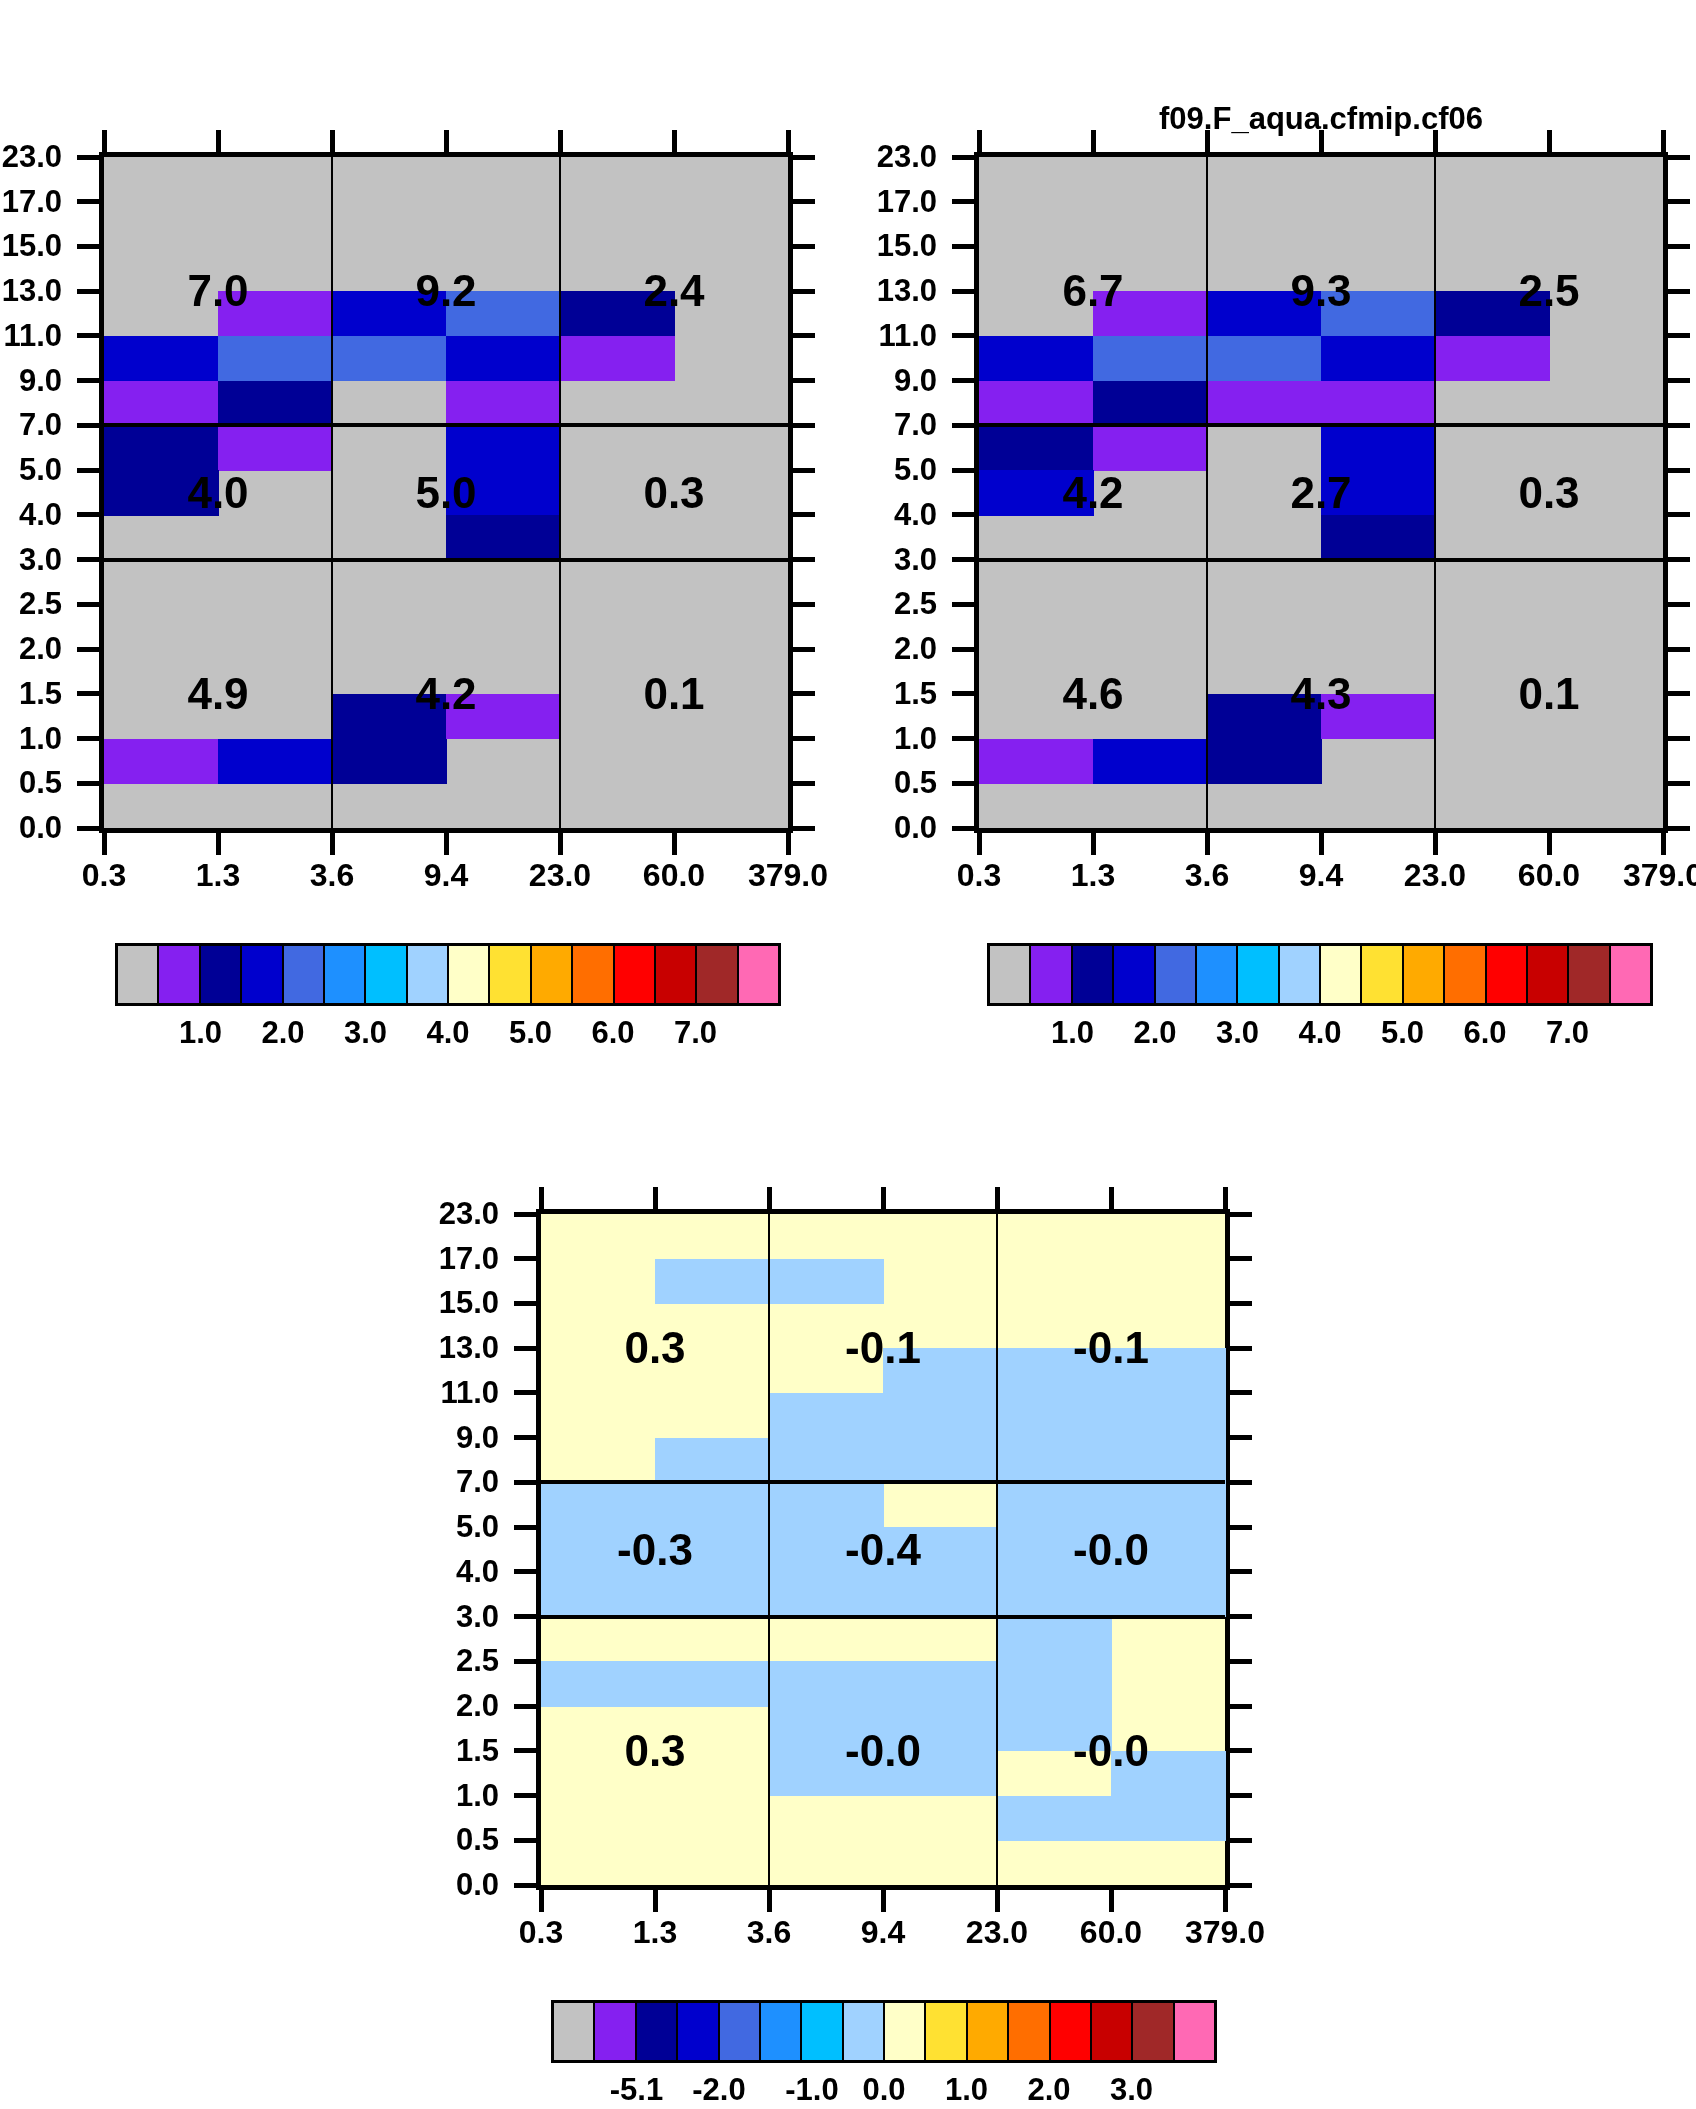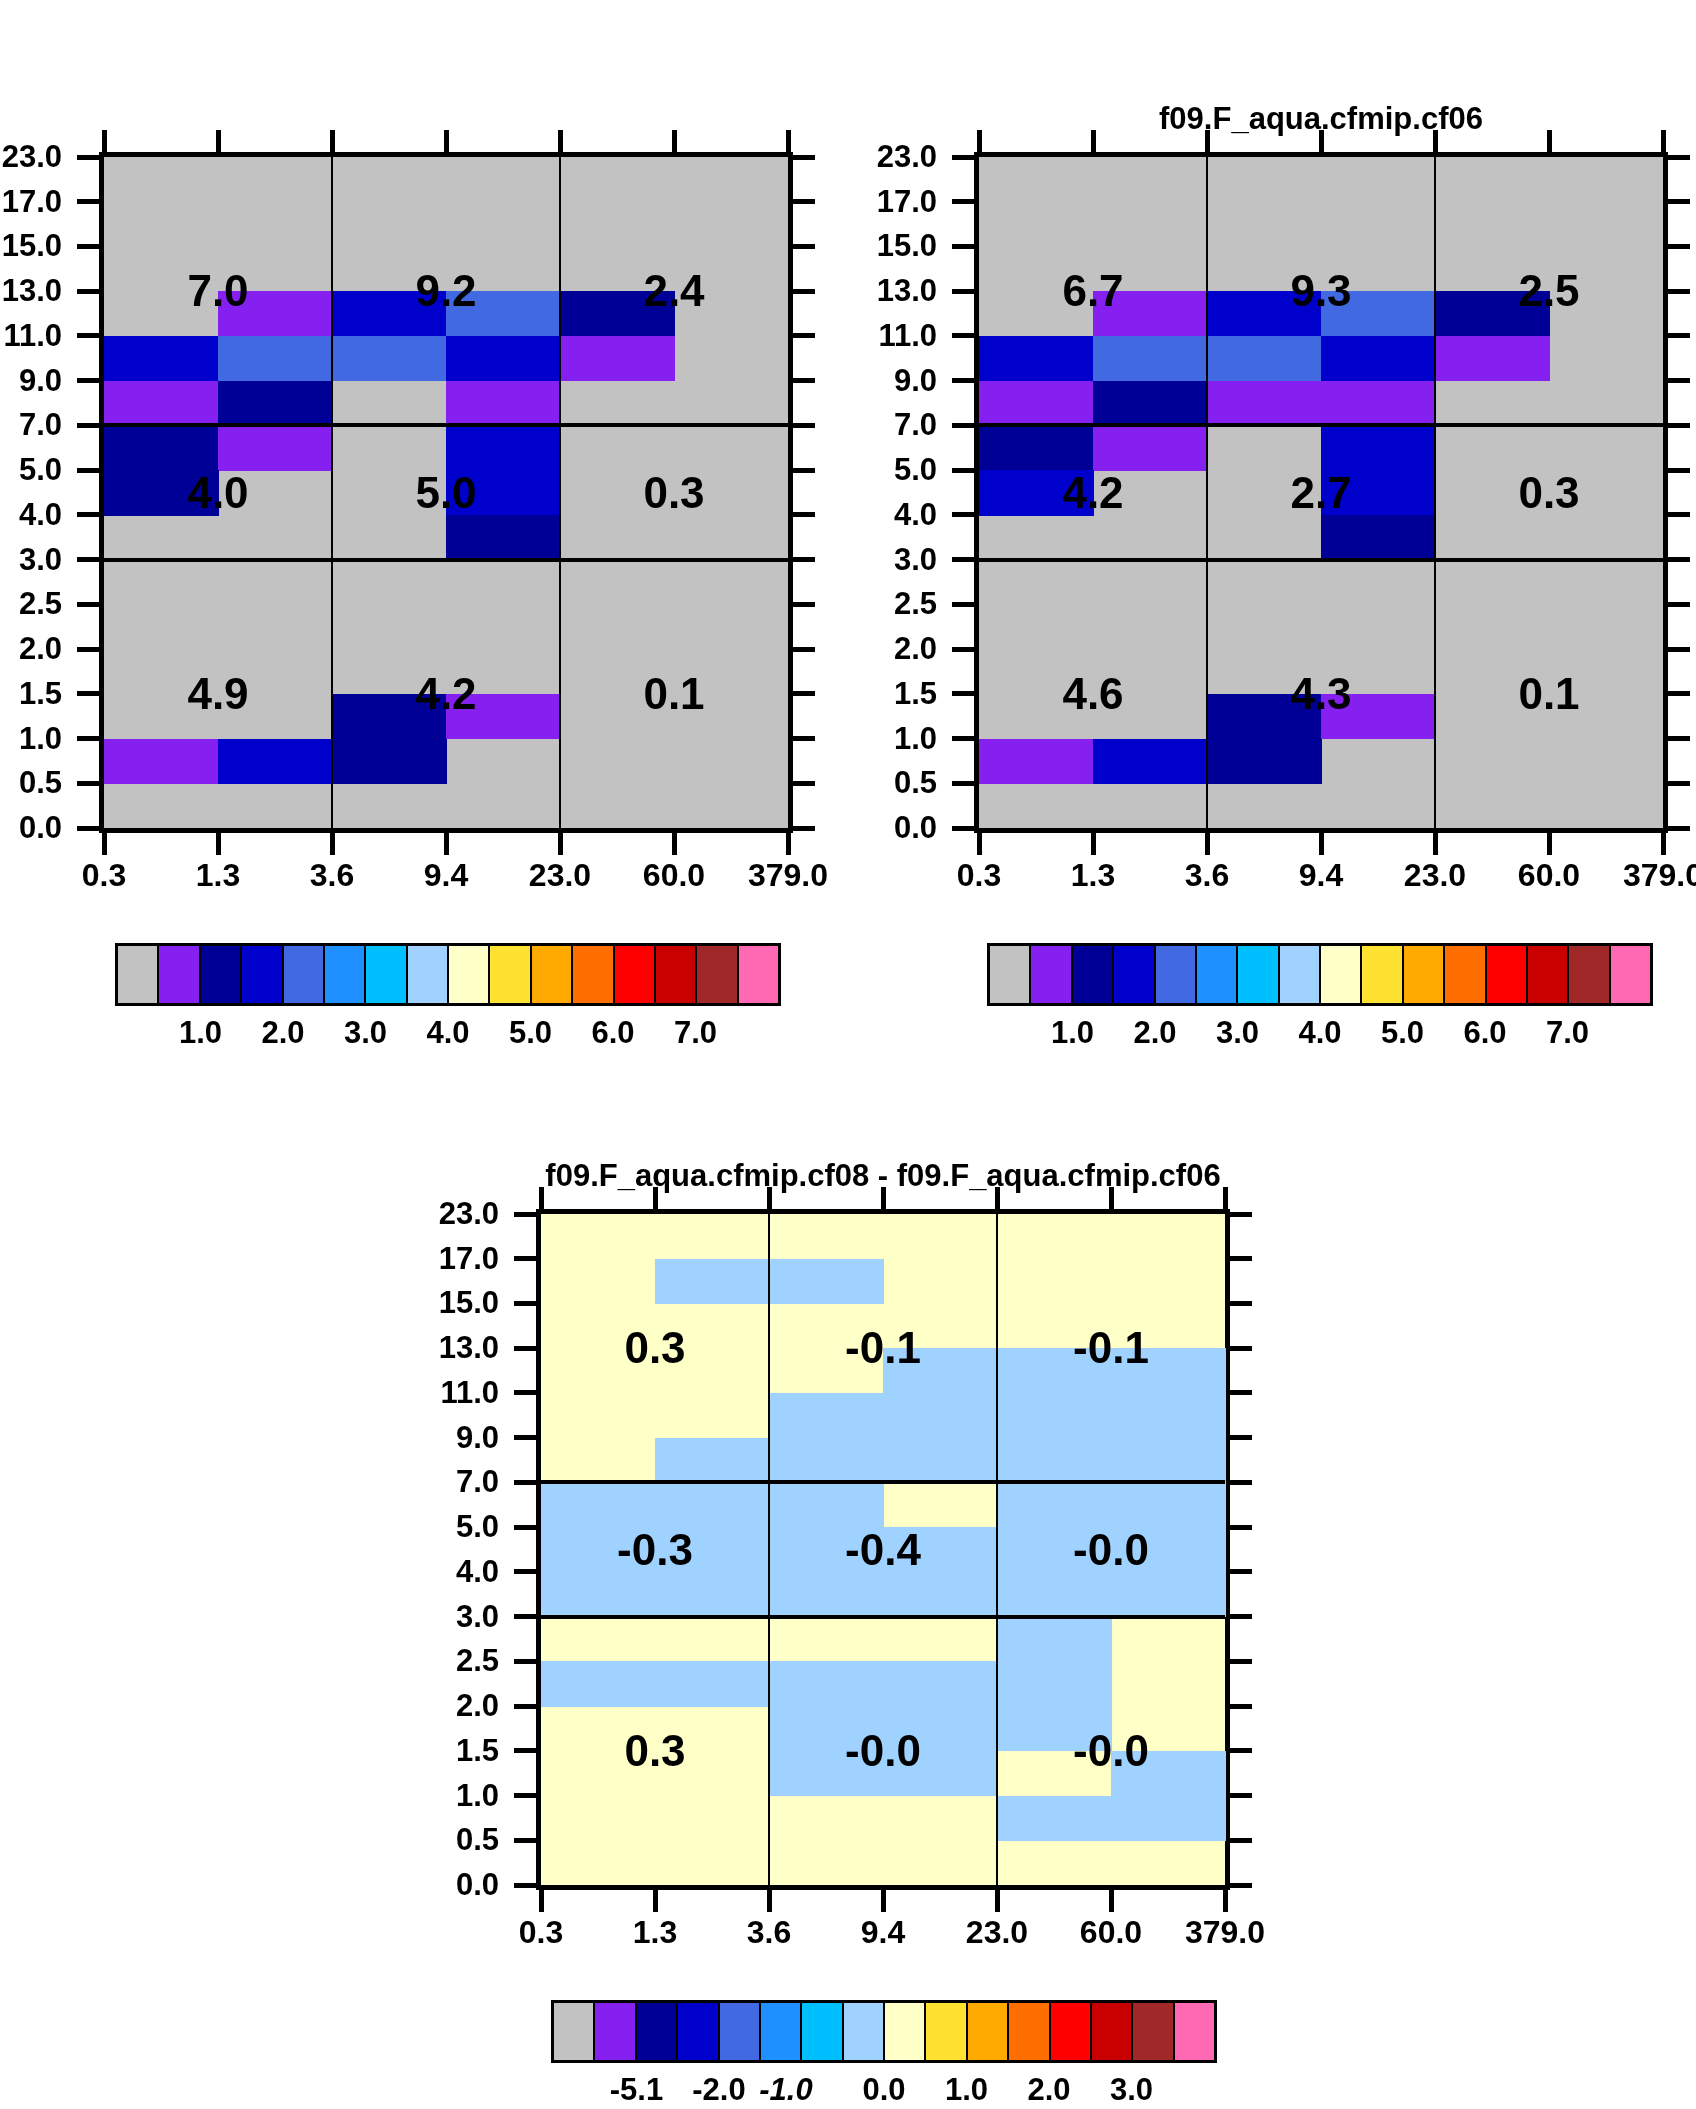--- a/index.html
+++ b/index.html
@@ -248,21 +248,20 @@
         <div class="sval" style="left: 475px; top: 108.2px;">2.5</div>
         <div class="sval" style="left: 19px; top: 309.5px;">4.2</div>
         <div class="sval" style="left: 247px; top: 309.5px;">2.7</div>
         <div class="sval" style="left: 475px; top: 309.5px;">0.3</div>
         <div class="sval" style="left: 19px; top: 510.8px;">4.6</div>
         <div class="sval" style="left: 247px; top: 510.8px;">4.3</div>
         <div class="sval" style="left: 475px; top: 510.8px;">0.1</div>
       </div>
     </div>
   <div class="panel" id="panel-2" style="left: 541px; top: 1214px;">
-      <div class="panel-title">f09.F_aqua.cfmip.cf08 - f09.F_aqua.cfmip.cf06</div>
       <div class="plot-box" style="background: rgb(255, 255, 200);">
         <div class="cell" style="left: 114px; top: 44.7333px; width: 114.7px; height: 45.4333px; background: rgb(160, 210, 255);"></div>
         <div class="cell" style="left: 228px; top: 44.7333px; width: 114.7px; height: 45.4333px; background: rgb(160, 210, 255);"></div>
         <div class="cell" style="left: 342px; top: 134.2px; width: 114.7px; height: 45.4333px; background: rgb(160, 210, 255);"></div>
         <div class="cell" style="left: 456px; top: 134.2px; width: 114.7px; height: 45.4333px; background: rgb(160, 210, 255);"></div>
         <div class="cell" style="left: 570px; top: 134.2px; width: 114.7px; height: 45.4333px; background: rgb(160, 210, 255);"></div>
         <div class="cell" style="left: 228px; top: 178.933px; width: 114.7px; height: 45.4333px; background: rgb(160, 210, 255);"></div>
         <div class="cell" style="left: 342px; top: 178.933px; width: 114.7px; height: 45.4333px; background: rgb(160, 210, 255);"></div>
         <div class="cell" style="left: 456px; top: 178.933px; width: 114.7px; height: 45.4333px; background: rgb(160, 210, 255);"></div>
         <div class="cell" style="left: 570px; top: 178.933px; width: 114.7px; height: 45.4333px; background: rgb(160, 210, 255);"></div>
@@ -449,19 +448,19 @@
       <div class="sw" style="background: rgb(255, 255, 200);"></div>
       <div class="sw" style="background: rgb(255, 225, 50);"></div>
       <div class="sw" style="background: rgb(255, 170, 0);"></div>
       <div class="sw" style="background: rgb(255, 110, 0);"></div>
       <div class="sw" style="background: rgb(255, 0, 0);"></div>
       <div class="sw" style="background: rgb(200, 0, 0);"></div>
       <div class="sw" style="background: rgb(160, 40, 40);"></div>
       <div class="sw" style="background: rgb(255, 105, 180);"></div>
       <div class="cblab" style="left: 27.5px;">-5.1</div>
       <div class="cblab" style="left: 110px;">-2.0</div>
-      <div class="cblab" style="left: 177px; font-style: italic;">-1.0</div>
+      <div class="cblab" style="left: 203px;">-1.0</div>
       <div class="cblab" style="left: 275px;">0.0</div>
       <div class="cblab" style="left: 357.5px;">1.0</div>
       <div class="cblab" style="left: 440px;">2.0</div>
       <div class="cblab" style="left: 522.5px;">3.0</div>
     </div>
 </div>
 
 </body></html>

